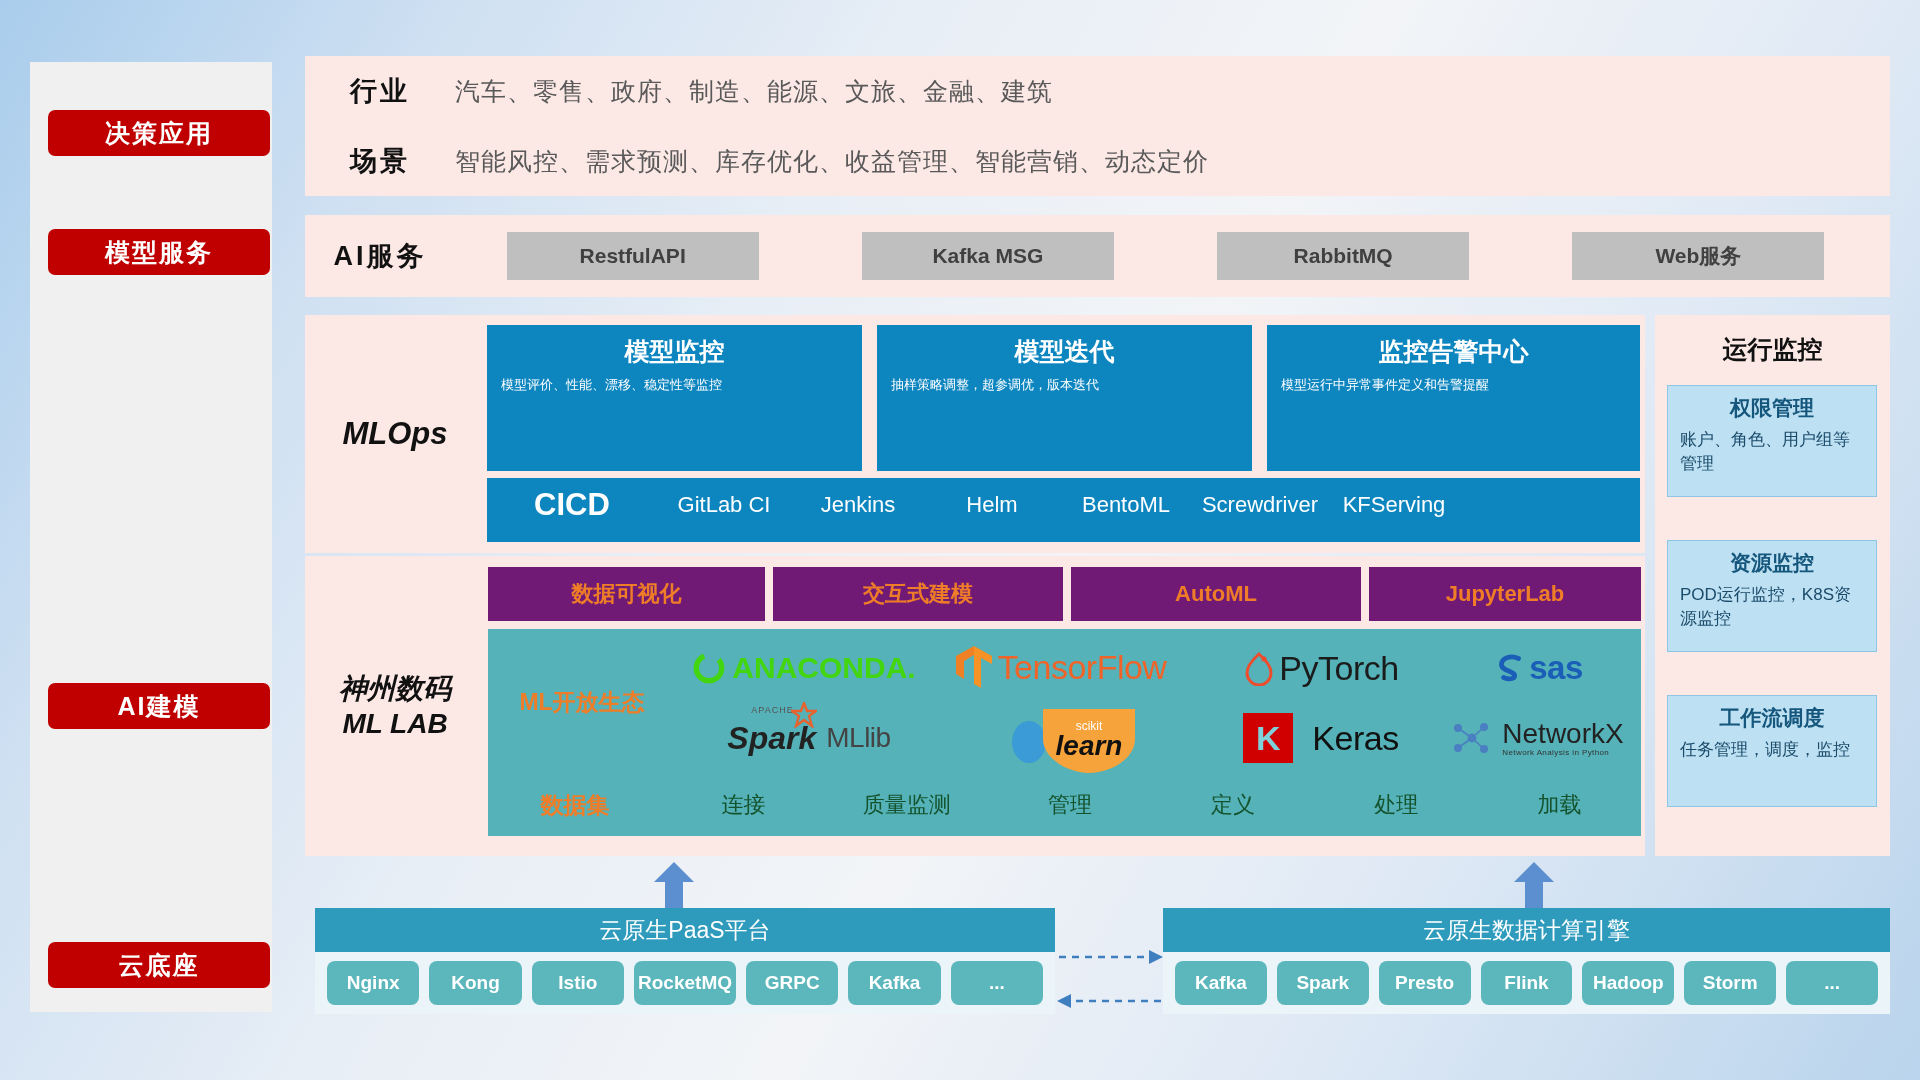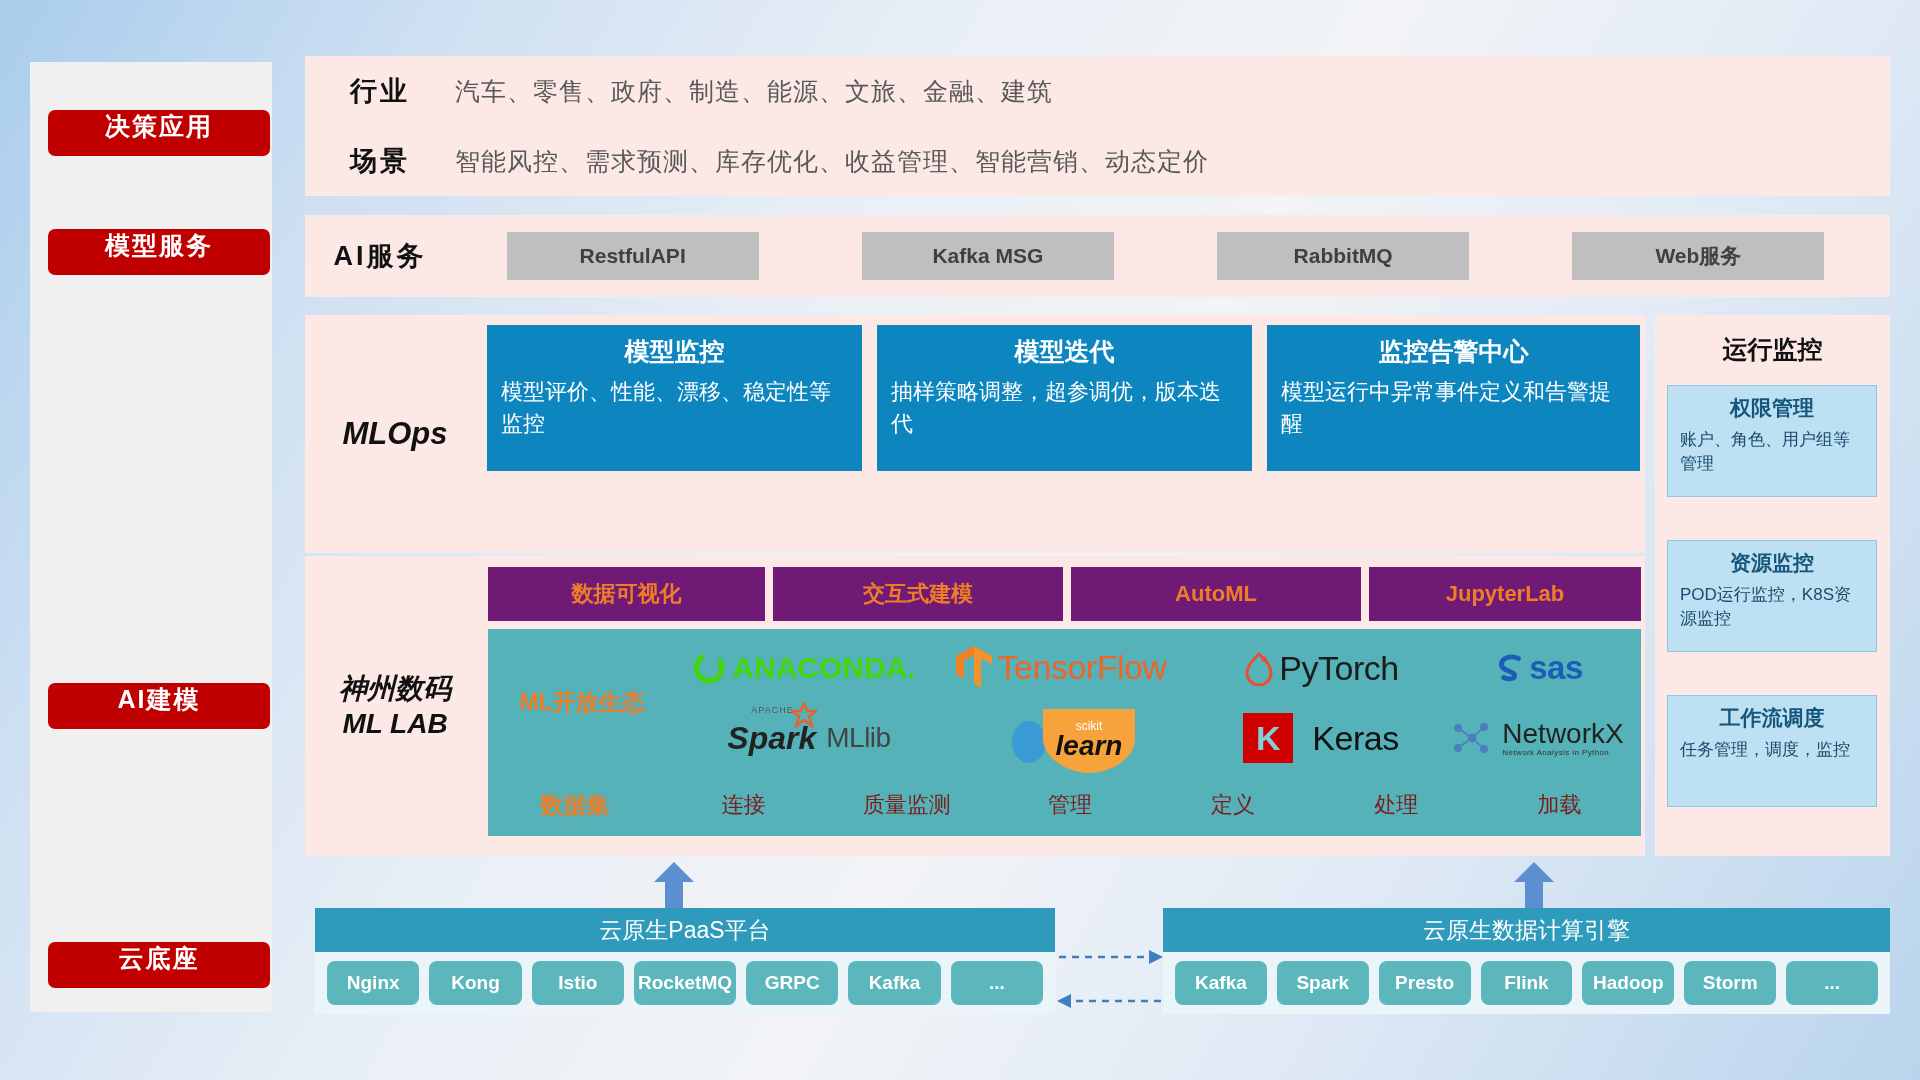--- a/index.html
+++ b/index.html
@@ -16,21 +16,21 @@
 
   
   .rail {
     position:absolute; left:30px; top:62px; width:242px; height:950px;
     background:#f0f0f0;
   }
   .rail-pill {
     position:absolute; left:48px; width:222px; height:46px;
     background:#c00000; border-radius:7px;
     color:#fff; font-size:25px; font-weight:bold;
-    display:flex; align-items:flex-start; justify-content:center;
+    display:flex; align-items:center; justify-content:center;
     letter-spacing:2px;
   }
 
   
   .band { position:absolute; background:#fce9e6; }
 
   .row-label {
     color:#111; font-weight:bold; display:flex; align-items:center;
     justify-content:center; text-align:center; line-height:1.25;font-style:italic;
   }
@@ -49,37 +49,37 @@
     display:flex; align-items:center; justify-content:center;
     height:48px;
   }
 
   
   .blue-card {
     background:#0d86c0; color:#fff; padding:10px 14px 8px 14px;
     display:flex; flex-direction:column;
   }
   .blue-card .t { font-size:25px; font-weight:bold; text-align:center; margin-bottom:8px;}
-  .blue-card .d { font-size:22px; line-height:1.45; }
+  .blue-card .d { font-size:13px; line-height:1.45; }
 
   .cicd-bar {
     background:#0d86c0; display:flex; align-items:flex-start; color:#fff;
     overflow:hidden;
   }
   .cicd-title { font-size:31px; font-weight:bold; width:170px; text-align:center; padding-top:9px;}
   .cicd-item { font-size:22px; text-align:center; padding-top:14px; width:134px; }
 
   
   .teal { background:#54b2b8; }
   .teal-chip {
     background:#701a75; color:#ef7d28; font-size:22px; font-weight:bold;
     display:flex; align-items:center; justify-content:center;
   }
   .lab-label { color:#ef7d28; font-size:23px; font-weight:bold; }
-  .ds-item { color:#7f1d1d; font-size:22px; text-align:center; }
+  .ds-item { color:#14532d; font-size:22px; text-align:center; }
 
   
   .mon-head { font-size:25px; font-weight:bold; color:#111; text-align:center; }
   .mon-card {
     background:#bde0f2; border:1px solid #8ec6e4; padding:8px 12px;
   }
   .mon-card .t { font-size:21px; font-weight:bold; color:#15567d; text-align:center; margin-bottom:6px;}
   .mon-card .d { font-size:17px; color:#1b4b6b; line-height:1.4; }
 
   
@@ -164,20 +164,29 @@
     </div>
     <div class="blue-card" style="position:absolute;left:572px;top:10px;width:375px;height:146px;">
       <div class="t">模型迭代</div>
       <div class="d">抽样策略调整，超参调优，版本迭代</div>
     </div>
     <div class="blue-card" style="position:absolute;left:962px;top:10px;width:373px;height:146px;">
       <div class="t">监控告警中心</div>
       <div class="d">模型运行中异常事件定义和告警提醒</div>
     </div>
 
+    <div class="cicd-bar" style="position:absolute;left:182px;top:163px;width:1153px;height:64px;">
+      <div class="cicd-title">CICD</div>
+      <div class="cicd-item">GitLab CI</div>
+      <div class="cicd-item">Jenkins</div>
+      <div class="cicd-item">Helm</div>
+      <div class="cicd-item">BentoML</div>
+      <div class="cicd-item">Screwdriver</div>
+      <div class="cicd-item">KFServing</div>
+    </div>
   </div>
 
   <div class="band" style="left:305px;top:556px;width:1340px;height:300px;">
     <div class="row-label" style="position:absolute;left:0;top:0;width:180px;height:300px;font-size:28px;flex-direction:column;">
       <div>神州数码</div>
       <div>ML LAB</div>
     </div>
 
     <div class="teal-chip" style="position:absolute;left:183px;top:11px;width:277px;height:54px;">
         <span>数据可视化</span>

